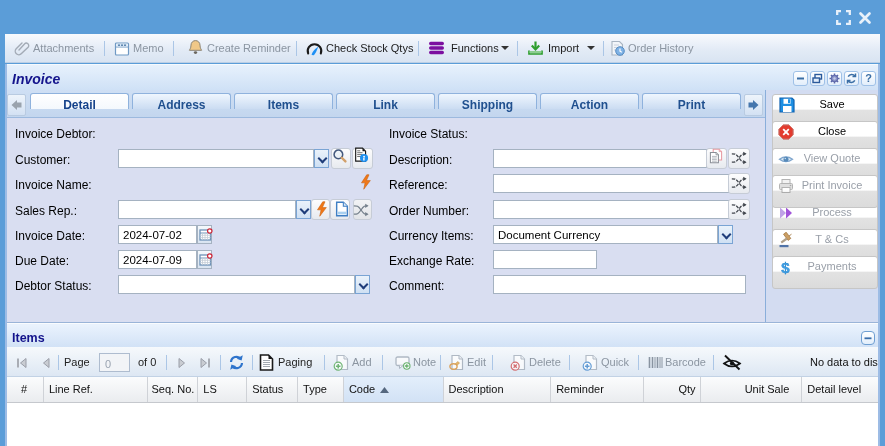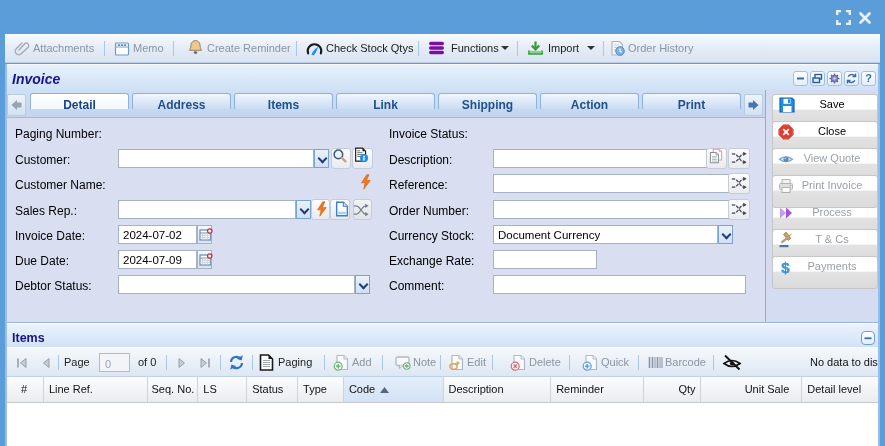--- a/index.html
+++ b/index.html
@@ -184,41 +184,41 @@
   <div class="tab" style="left:637px">Print</div>
   <div class="scroller" style="left:739px">
       <svg width="17" height="20" viewBox="0 0 17 20">
         <path d="M13.5 10 L8 5 V7.6 H3.5 V12.4 H8 V15 z" fill="#4576ad"></path>
       </svg>
     </div>
 </div>
 
 <div class="abs" id="formarea">
 
-  <div class="lbl" style="left:10px;top:9px">Paging Number:</div>
+  <div class="lbl" style="left:10px;top:9px">Invoice Debtor:</div>
 
   <div class="lbl" style="left:10px;top:35px">Customer:</div>
   <div class="fld" style="left:113px;top:31px;width:196px"></div>
   <div class="arrowbtn" style="left:309px;top:31px"></div>
   <div class="fbtn" style="left:326px;top:30px;width:20px;height:21px"></div>
     <div class="fbtn" style="left:347px;top:30px;width:21px;height:21px"></div>
     <svg class="icon16" style="left:327px;top:30px" width="20" height="20" viewBox="0 0 20 20">
       <circle cx="8" cy="8" r="5.4" fill="#dde8f2" fill-opacity="0.45" stroke="#44597e" stroke-width="1.9"></circle>
       <path d="M12.2 12.2 L16.8 16.8" stroke="#d2a06a" stroke-width="3" stroke-linecap="round"></path>
     </svg>
   <svg class="icon16" style="left:348px;top:29px" width="21" height="21" viewBox="0 0 21 21">
       <path d="M3.5 1.5 H12.5 L16.5 5.5 V18.5 H3.5 z" fill="#fff" stroke="#1a1a1a" stroke-width="1.5"></path>
       <path d="M12.5 1.5 V5.5 H16.5 z" fill="#1a1a1a"></path>
       <path d="M5.5 5 h4 M5.5 7.5 h7 M5.5 10 h7 M5.5 12.5 h7" stroke="#444" stroke-width="1"></path>
       <circle cx="14.5" cy="14.5" r="5.3" fill="#1e90f0"></circle>
       <path d="M14.5 11.6 a1.2 1.2 0 1 1 0 2.4 a1.2 1.2 0 0 1 0 -2.4" fill="#fff"></path>
       <path d="M13.4 14.6 h1.8 v3 h-1.8 z" fill="#fff"></path>
     </svg>
 
-  <div class="lbl" style="left:10px;top:60px">Customer Name:</div>
+  <div class="lbl" style="left:10px;top:60px">Invoice Name:</div>
   <svg class="icon16" style="left:353px;top:56px" width="16" height="17" viewBox="0 0 16 17">
       <path d="M8.8 0.8 L3.2 9.4 H7 L5.6 16.2 L12.6 7 H8.4 L11.2 0.8 z" fill="#f07818" stroke="#c85f0a" stroke-width="0.6"></path>
     </svg>
 
   <div class="lbl" style="left:10px;top:86px">Sales Rep.:</div>
   <div class="fld" style="left:113px;top:82px;width:178px"></div>
   <div class="arrowbtn" style="left:291px;top:82px"></div>
   <div class="fbtn" style="left:306px;top:81px;width:19px;height:21px"></div>
     <div class="fbtn" style="left:325px;top:81px;width:20px;height:21px"></div>
     <div class="fbtn" style="left:348px;top:81px;width:19px;height:21px;background:linear-gradient(#f2f3f5,#e2e4e8)"></div>
@@ -300,21 +300,21 @@
   <div class="lbl" style="left:384px;top:86px">Order Number:</div>
   <div class="fld" style="left:488px;top:82px;width:237px"></div>
   <div class="fbtn" style="left:723px;top:81px;width:22px;height:21px"></div>
     <svg class="icon16" style="left:726px;top:83px" width="19" height="16" viewBox="0 0 19 16">
       <path d="M1 3 C5 3 6 3 9.5 8 C13 13 14 13 17 13" fill="none" stroke="#41464d" stroke-width="1.5" stroke-dasharray="4 1.5"></path>
       <path d="M1 13 C5 13 6 13 9.5 8 C13 3 14 3 17 3" fill="none" stroke="#41464d" stroke-width="1.5" stroke-dasharray="4 1.5"></path>
       <path d="M14.5 0.5 L18.5 3 L14.5 5.5 z" fill="#41464d"></path>
       <path d="M14.5 10.5 L18.5 13 L14.5 15.5 z" fill="#41464d"></path>
     </svg>
 
-  <div class="lbl" style="left:384px;top:111px">Currency Stock:</div>
+  <div class="lbl" style="left:384px;top:111px">Currency Items:</div>
   <div class="fld" style="left:488px;top:107px;width:225px">Document Currency</div>
   <div class="arrowbtn" style="left:713px;top:107px"></div>
 
   <div class="lbl" style="left:384px;top:136px">Exchange Rate:</div>
   <div class="fld" style="left:488px;top:132px;width:104px"></div>
 
   <div class="lbl" style="left:384px;top:161px">Comment:</div>
   <div class="fld" style="left:488px;top:157px;width:253px"></div>
 </div>
 

